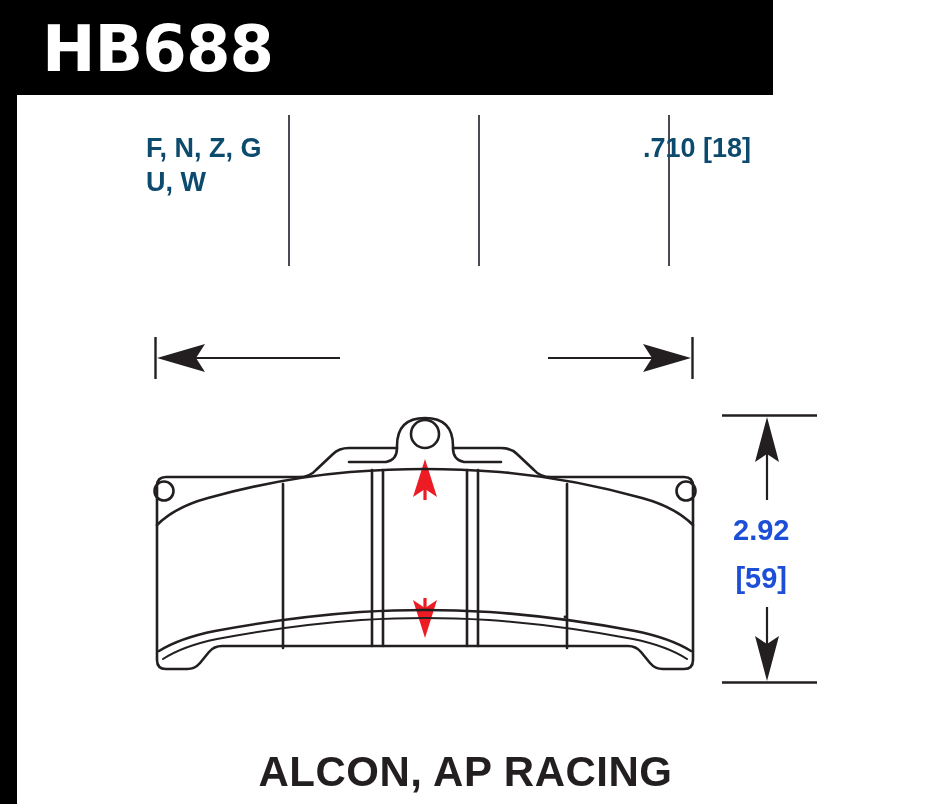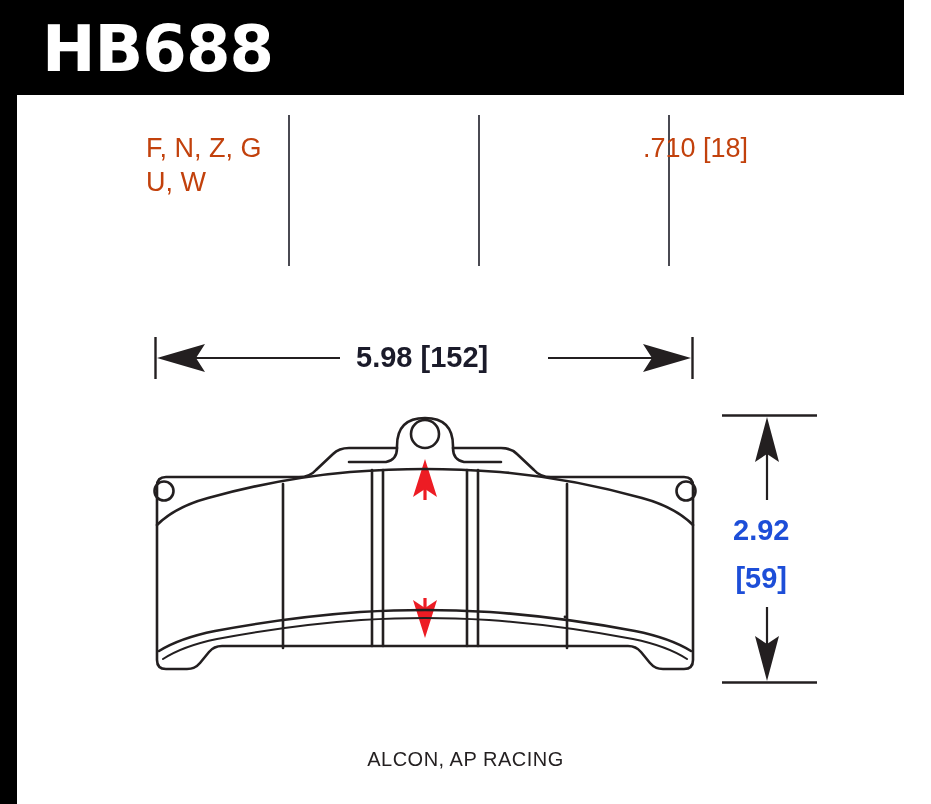--- a/index.html
+++ b/index.html
@@ -13,21 +13,21 @@
     width: 931px;
     height: 804px;
     background: #ffffff;
     overflow: hidden;
     font-family: "Liberation Sans", sans-serif;
   }
   
   #header-band {
     position: absolute;
     left: 0; top: 0;
-    width: 904px; height: 95px;
+    width: 773px; height: 95px;
     background: #000000;
   }
   #left-border {
     position: absolute;
     left: 0; top: 0;
     width: 17px; height: 804px;
     background: #000000;
   }
   #part-number {
     position: absolute;
@@ -36,23 +36,23 @@
     font-size: 64px;
     font-weight: bold;
     letter-spacing: -1px;
     line-height: 72px;
     font-family: "DejaVu Sans", sans-serif;
     white-space: nowrap;
   }
   
   .spec-text {
     position: absolute;
-    color: #c2410c;
+    color: #0c4a6e;
     font-size: 27px;
-    font-weight: normal;
+    font-weight: bold;
     font-family: "Liberation Sans", sans-serif;
     line-height: 34px;
     white-space: nowrap;
   }
   #compound-codes { left: 146px; top: 131px; }
   #thickness-dim  { left: 643px; top: 131px; }
 
   
   .sep-rule {
     position: absolute;
@@ -97,22 +97,22 @@
     white-space: nowrap;
   }
   #material-label span { display: block; }
 
   #caption {
     position: absolute;
     left: 0; top: 748px;
     width: 931px;
     text-align: center;
     color: #231f20;
-    font-size: 20px;
-    font-weight: normal;
+    font-size: 42px;
+    font-weight: bold;
     letter-spacing: 0.5px;
     white-space: nowrap;
   }
 
   #drawing-svg {
     position: absolute;
     left: 0; top: 0;
     width: 931px; height: 804px;
     pointer-events: none;
   }
@@ -132,21 +132,20 @@
   <div class="sep-rule" id="sep-rule-2"></div>
   <div class="sep-rule" id="sep-rule-3"></div>
 
   <div class="spec-text" id="compound-codes">
     <span>F, N, Z, G</span><br>
     <span>U, W</span>
   </div>
 
   <div class="spec-text" id="thickness-dim">.710 [18]</div>
 
-  <div id="width-label">5.98 [152]</div>
 
   <div id="height-label">
     <span>2.92</span>
     <span>[59]</span>
   </div>
 
 
   <div id="caption">ALCON, AP RACING</div>
 
   <svg id="drawing-svg" viewBox="0 0 931 804" xmlns="http://www.w3.org/2000/svg">

